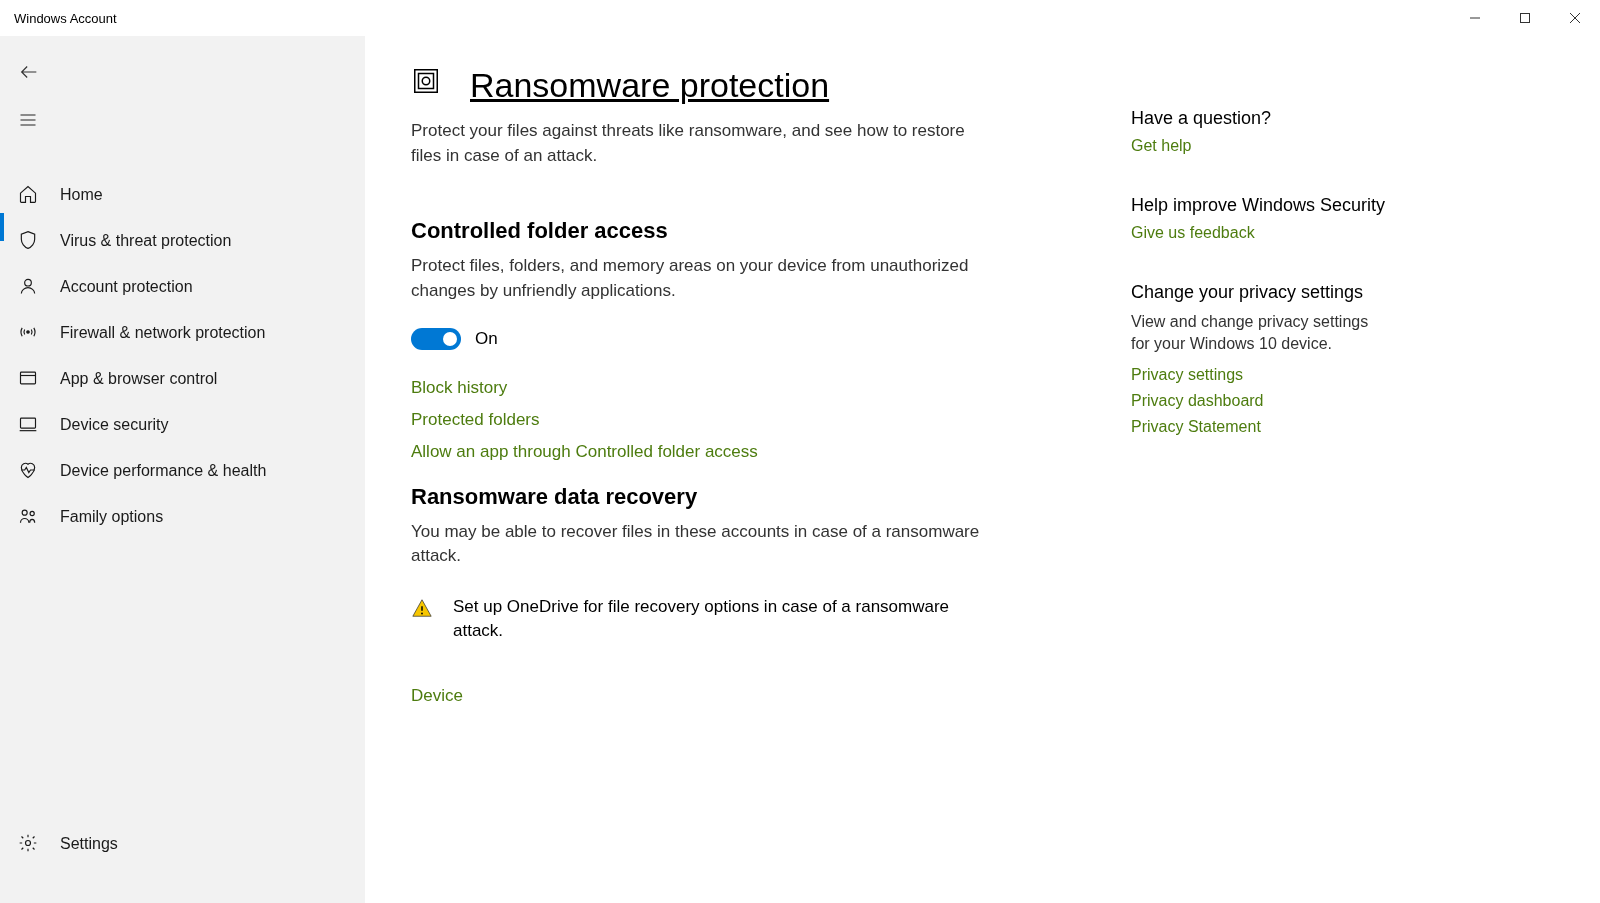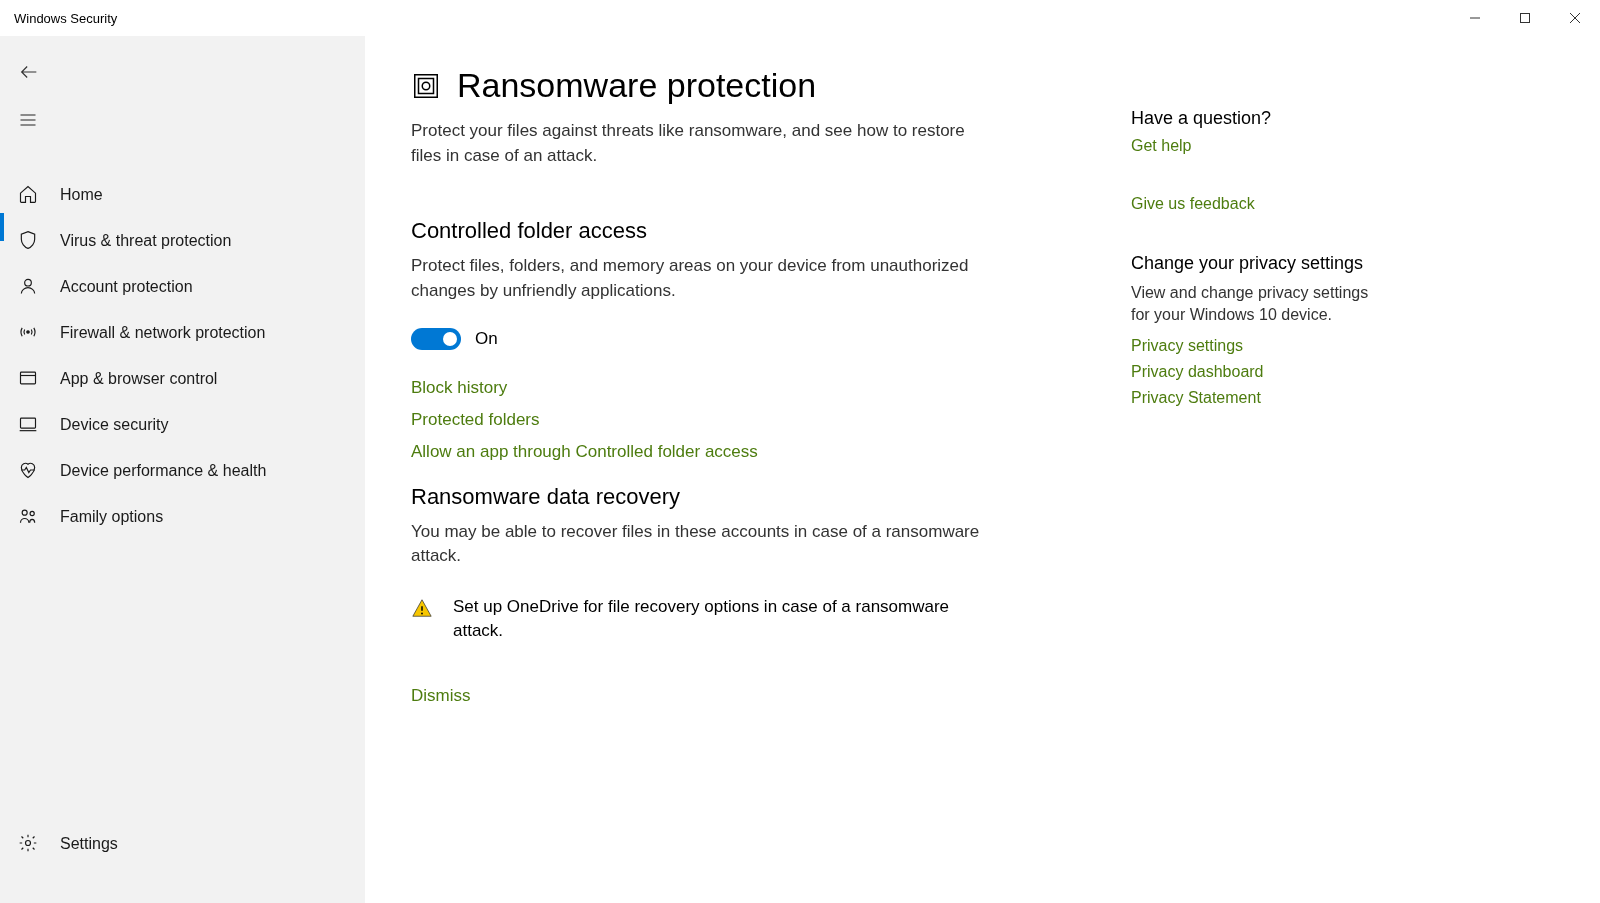--- a/index.html
+++ b/index.html
@@ -73,28 +73,29 @@
 
     .main {
       flex:1;
       display:flex;
       padding: 30px 0 0 46px;
     }
     .content {
       width: 660px;
     }
     .page-title-row{
-      display:flex; align-items:center; gap:16px;
+      display:flex; gap:29px;
       margin-bottom: 14px;
+      text-decoration: underline;
     }
     .page-icon{width:30px; height:30px;}
     .page-title{ font-size:34px; font-weight:400; letter-spacing:0; }
     .page-desc{ font-size:17px; color:#333; line-height:1.45; max-width:560px; margin-bottom:50px;}
 
-    .section-title{ font-size:22px; font-weight:400; margin-bottom:10px;}
+    .section-title{ font-size:22px; font-weight:700; margin-bottom:10px;}
     .section-desc{ font-size:17px; color:#333; line-height:1.45; max-width:570px; margin-bottom:24px;}
 
     .toggle-row{display:flex; align-items:center; gap:14px; margin-bottom:28px;}
     .toggle{
       width:50px; height:22px; border-radius:11px; background:#0078d4; position:relative;
     }
     .toggle::after{
       content:''; position:absolute; width:14px; height:14px; background:#fff; border-radius:50%;
       right:4px; top:4px;
     }
@@ -118,21 +119,21 @@
     .aside-title{font-size:18px; font-weight:400; margin-bottom:8px;}
     .aside-desc{font-size:16px; color:#333; line-height:1.4; margin-bottom:10px; max-width:260px;}
     .aside-block{margin-bottom:40px;}
     .aside .link{font-size:16px; margin-bottom:8px;}
   </style>
 </head>
 <body>
 
 <div class="titlebar">
   <div class="title-left">
-    <span>Windows Security</span>
+    <span>Windows Account</span>
   </div>
   <div class="window-controls">
     <div class="win-ctrl">
       <svg viewBox="0 0 12 12">
           <line x1="1" y1="6" x2="11" y2="6" stroke="currentColor" stroke-width="1"></line>
         </svg>
     </div>
     <div class="win-ctrl">
       <svg viewBox="0 0 12 12">
           <rect x="1.5" y="1.5" width="9" height="9" fill="none" stroke="currentColor" stroke-width="1"></rect>
@@ -294,30 +295,31 @@
               <path d="M12 3L2 21h20L12 3z" fill="#f7c600" stroke="#333" stroke-width="0.8"></path>
               <line x1="12" y1="10" x2="12" y2="15" stroke="#000" stroke-width="1.6"></line>
               <circle cx="12" cy="18" r="1" fill="#000"></circle>
             </svg>
         </span>
         <div class="notice-text">Set up OneDrive for file recovery options in case of a ransomware attack.</div>
       </div>
 
 
       <div style="height:20px"></div>
-      <a class="link">Dismiss</a>
+      <a class="link">Device</a>
     </div>
 
     <aside class="aside">
       <div class="aside-block">
         <div class="aside-title">Have a question?</div>
         <a class="link">Get help</a>
       </div>
 
       <div class="aside-block">
+        <div class="aside-title">Help improve Windows Security</div>
         <a class="link">Give us feedback</a>
       </div>
 
       <div class="aside-block">
         <div class="aside-title">Change your privacy settings</div>
         <div class="aside-desc">View and change privacy settings for your Windows 10 device.</div>
         <a class="link">Privacy settings</a>
         <a class="link">Privacy dashboard</a>
         <a class="link">Privacy Statement</a>
       </div>

